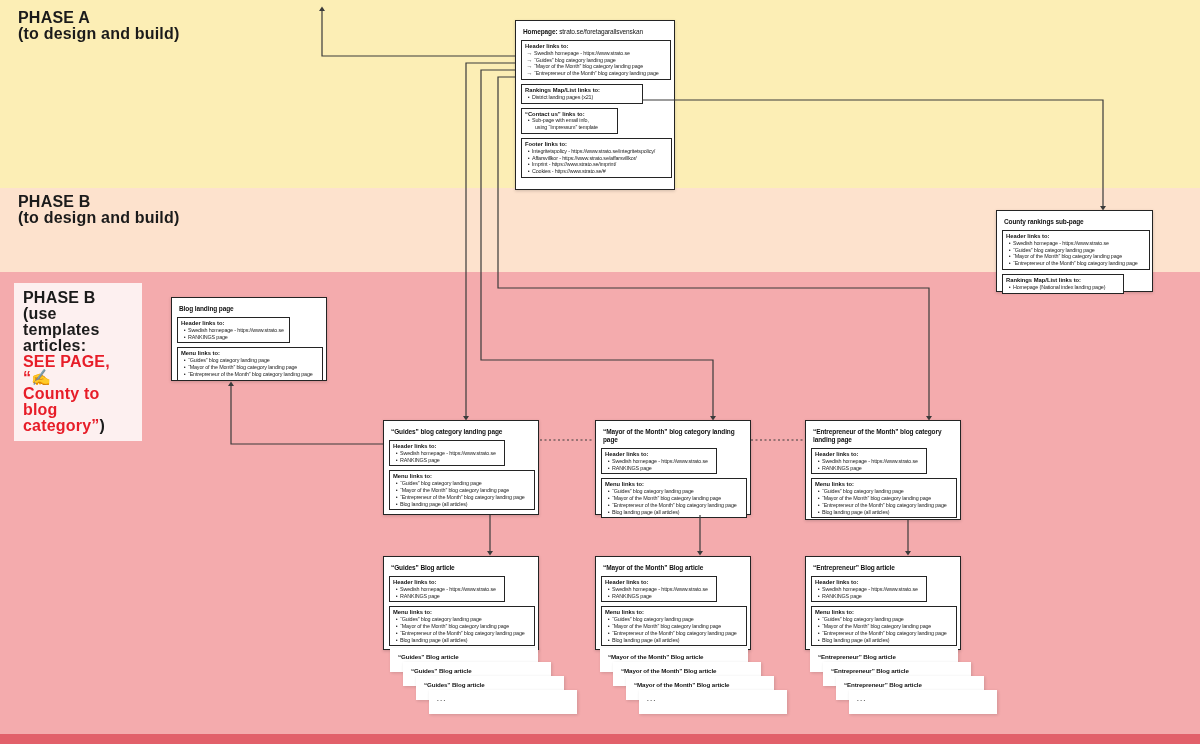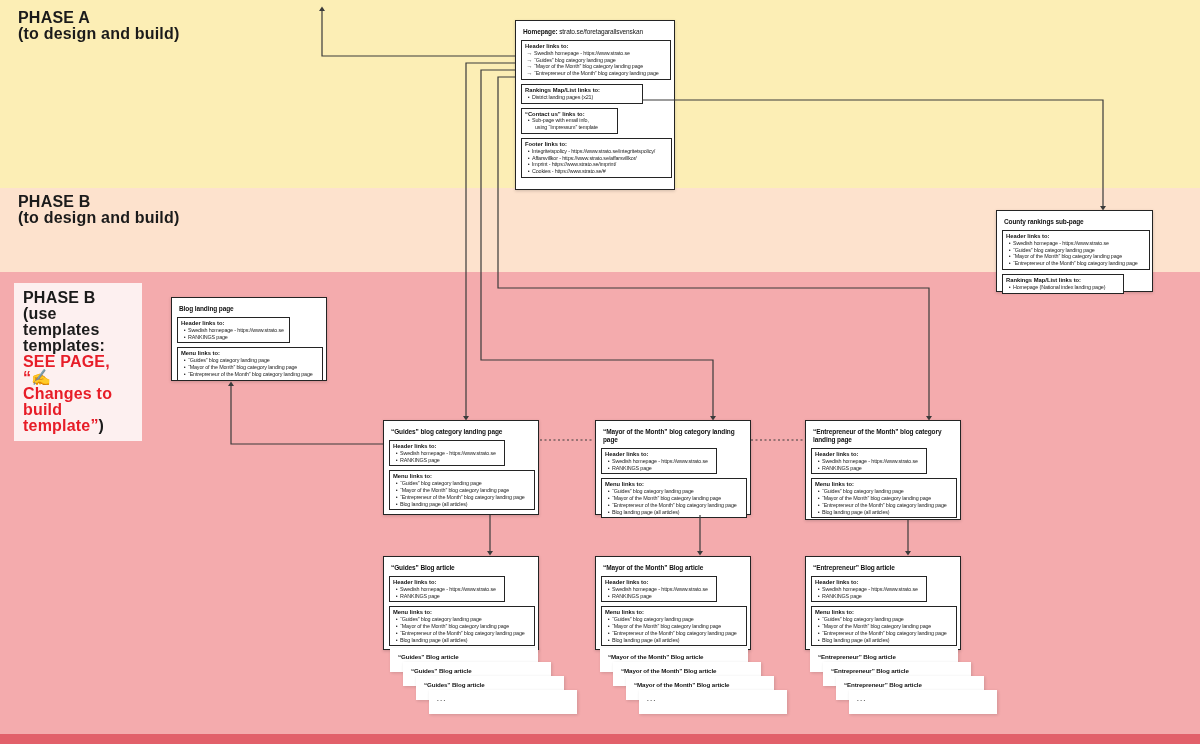--- a/index.html
+++ b/index.html
@@ -45,24 +45,24 @@
       <div class="band" style="top: 734px; height: 10px; background: rgb(226, 96, 106);"></div>
     </div>
 
   <div class="phase-label" id="phase-a-label" style="left:18px;top:10px"><span>PHASE A</span><br><span>(to design and build)</span></div>
 
   <div class="phase-label" id="phase-b1-label" style="left:18px;top:194px"><span>PHASE B</span><br><span>(to design and build)</span></div>
 
   <div class="phase-label" id="phase-b2-label" style="left: 14px; top: 283px; background: rgb(253, 240, 240);">
     <span>PHASE B</span><br>
     <span>(use templates</span><br>
-    <span>templates:</span><br>
+    <span>articles:</span><br>
     <span class="red">SEE PAGE, “✍</span><br>
-    <span class="red">Changes to build</span><br>
-    <span class="red">template”</span><span>)</span>
+    <span class="red">County to blog</span><br>
+    <span class="red">category”</span><span>)</span>
   </div>
 
   <div id="boxes-layer">
       <div class="page-box" style="left: 515px; top: 20px; width: 160px; height: 170px;">
         <div class="box-title"><span class="tb">Homepage:</span><span class="tr"> strato.se/foretagarallsvenskan</span></div>
         <div class="sec" style="width: 150px;">
           <div class="sec-label">Header links to:</div>
           <div class="sec-item">
             <span class="marker arrow">→</span>
             <span class="itx">Swedish homepage - https://www.strato.se</span>

